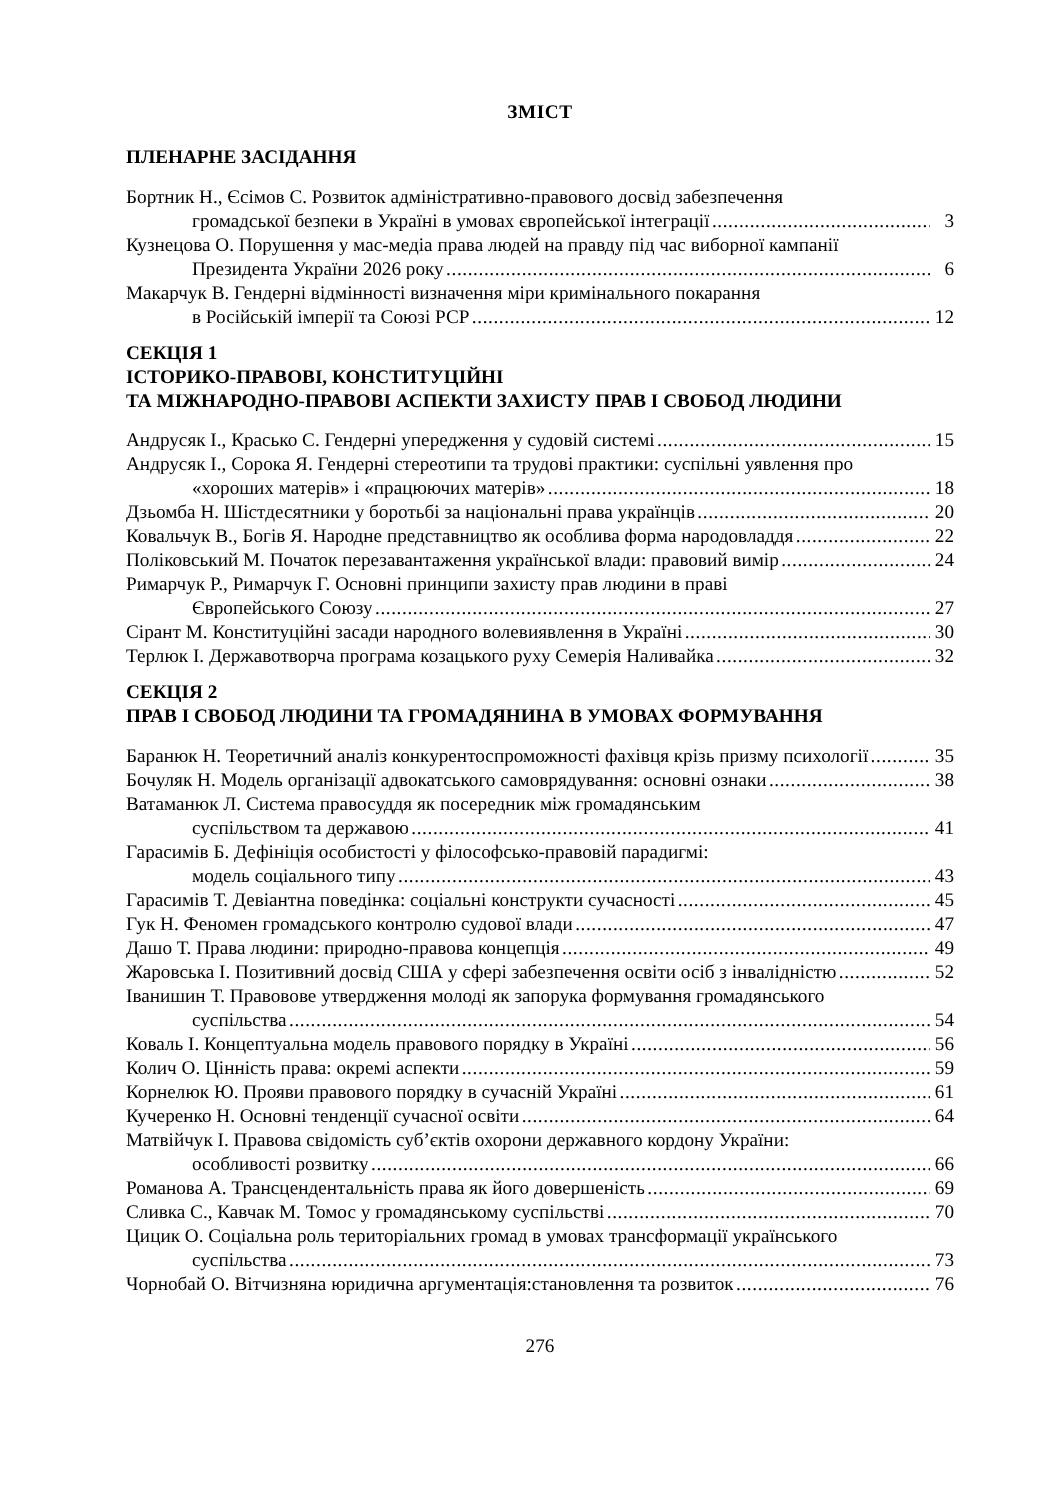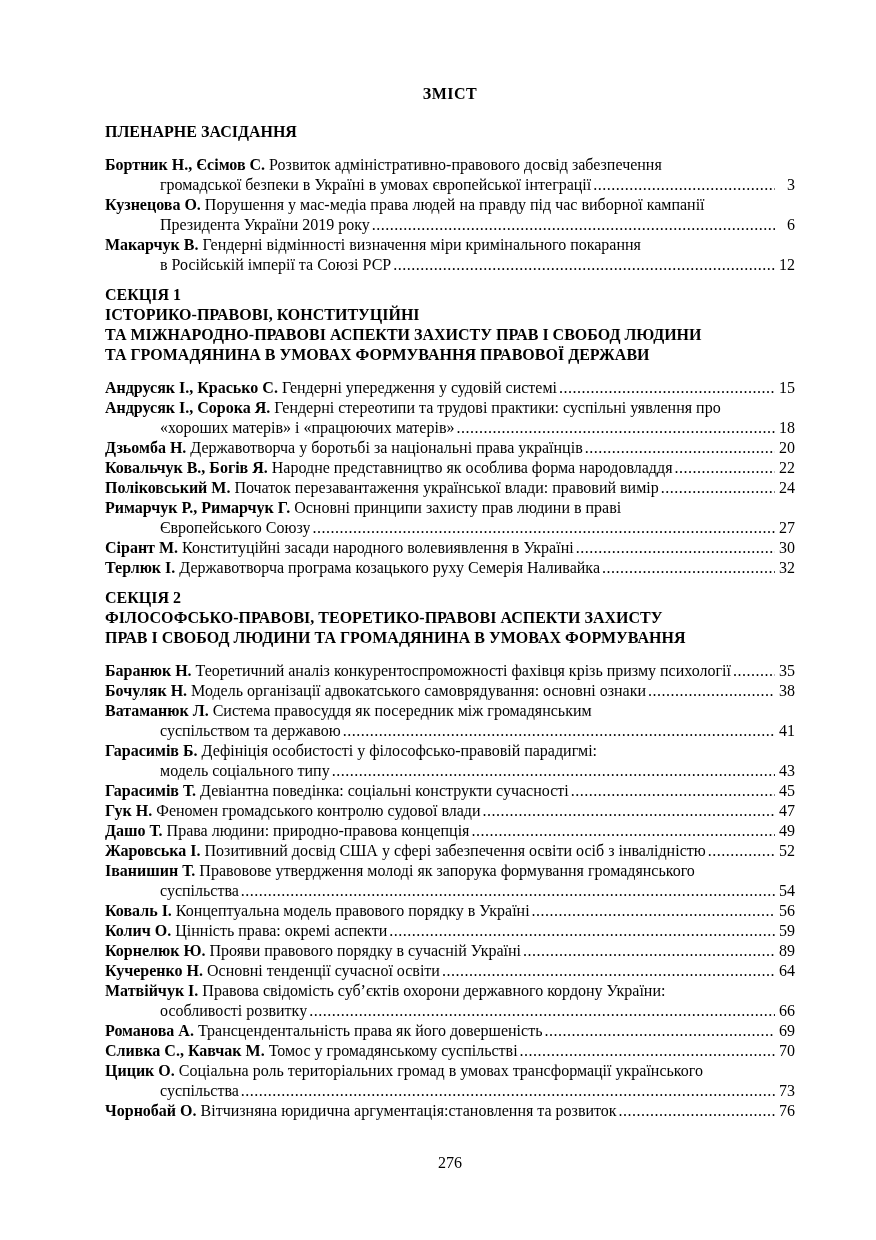--- a/index.html
+++ b/index.html
@@ -39,21 +39,21 @@
   .entry-line.cont { padding-left: 55px; }
   .entry-line.last {
     display: flex;
     align-items: baseline;
   }
   .entry-line .line-text {
     flex: 0 1 auto;
     white-space: nowrap;
     overflow: hidden;
   }
-  .authors { font-weight: bold; text-align: center; }
+  .authors { font-weight: normal; text-align: center; }
   .leader {
     flex: 1 1 0;
     min-width: 8px;
     overflow: hidden;
     white-space: nowrap;
     margin: 0 3px 0 2px;
     letter-spacing: 0.5px;
   }
   .page-num {
     flex: 0 0 auto;
@@ -81,61 +81,60 @@
             <div class="entry-line"><span class="line-text"><span class="authors">Бортник Н., Єсімов С. </span><span class="title-text">Розвиток адміністративно-правового досвід забезпечення</span></span></div>
             <div class="entry-line cont last">
               <span class="line-text"><span class="title-text">громадської безпеки в Україні в умовах європейської інтеграції</span></span>
               <span class="leader">....................................................................................................................................................................................................................................................................</span>
               <span class="page-num">3</span>
             </div>
           </div>
           <div class="toc-entry">
             <div class="entry-line"><span class="line-text"><span class="authors">Кузнецова О. </span><span class="title-text">Порушення у мас-медіа права людей на правду під час виборної кампанії</span></span></div>
             <div class="entry-line cont last">
-              <span class="line-text"><span class="title-text">Президента України 2019 року</span></span>
+              <span class="line-text"><span class="title-text">Президента України 2026 року</span></span>
               <span class="leader">....................................................................................................................................................................................................................................................................</span>
               <span class="page-num">6</span>
             </div>
           </div>
           <div class="toc-entry">
             <div class="entry-line"><span class="line-text"><span class="authors">Макарчук В. </span><span class="title-text">Гендерні відмінності визначення міри кримінального покарання</span></span></div>
             <div class="entry-line cont last">
               <span class="line-text"><span class="title-text">в Російській імперії та Союзі РСР</span></span>
               <span class="leader">....................................................................................................................................................................................................................................................................</span>
               <span class="page-num">12</span>
             </div>
           </div>
         </div>
       </section>
       <section class="toc-section">
         <div class="section-heading">
           <div class="heading-line">СЕКЦІЯ 1</div>
           <div class="heading-line">ІСТОРИКО-ПРАВОВІ, КОНСТИТУЦІЙНІ</div>
           <div class="heading-line">ТА МІЖНАРОДНО-ПРАВОВІ АСПЕКТИ ЗАХИСТУ ПРАВ І СВОБОД ЛЮДИНИ</div>
-          <div class="heading-line">ТА ГРОМАДЯНИНА В УМОВАХ ФОРМУВАННЯ ПРАВОВОЇ ДЕРЖАВИ</div>
         </div>
         <div class="entries">
           <div class="toc-entry">
             <div class="entry-line last">
               <span class="line-text"><span class="authors">Андрусяк І., Красько С. </span><span class="title-text">Гендерні упередження у судовій системі</span></span>
               <span class="leader">....................................................................................................................................................................................................................................................................</span>
               <span class="page-num">15</span>
             </div>
           </div>
           <div class="toc-entry">
             <div class="entry-line"><span class="line-text"><span class="authors">Андрусяк І., Сорока Я. </span><span class="title-text">Гендерні стереотипи та трудові практики: суспільні уявлення про</span></span></div>
             <div class="entry-line cont last">
               <span class="line-text"><span class="title-text">«хороших матерів» і «працюючих матерів»</span></span>
               <span class="leader">....................................................................................................................................................................................................................................................................</span>
               <span class="page-num">18</span>
             </div>
           </div>
           <div class="toc-entry">
             <div class="entry-line last">
-              <span class="line-text"><span class="authors">Дзьомба Н. </span><span class="title-text">Державотворча у боротьбі за національні права українців</span></span>
+              <span class="line-text"><span class="authors">Дзьомба Н. </span><span class="title-text">Шістдесятники у боротьбі за національні права українців</span></span>
               <span class="leader">....................................................................................................................................................................................................................................................................</span>
               <span class="page-num">20</span>
             </div>
           </div>
           <div class="toc-entry">
             <div class="entry-line last">
               <span class="line-text"><span class="authors">Ковальчук В., Богів Я. </span><span class="title-text">Народне представництво як особлива форма народовладдя</span></span>
               <span class="leader">....................................................................................................................................................................................................................................................................</span>
               <span class="page-num">22</span>
             </div>
@@ -167,21 +166,20 @@
               <span class="line-text"><span class="authors">Терлюк І. </span><span class="title-text">Державотворча програма козацького руху Семерія Наливайка</span></span>
               <span class="leader">....................................................................................................................................................................................................................................................................</span>
               <span class="page-num">32</span>
             </div>
           </div>
         </div>
       </section>
       <section class="toc-section">
         <div class="section-heading">
           <div class="heading-line">СЕКЦІЯ 2</div>
-          <div class="heading-line">ФІЛОСОФСЬКО-ПРАВОВІ, ТЕОРЕТИКО-ПРАВОВІ АСПЕКТИ ЗАХИСТУ</div>
           <div class="heading-line">ПРАВ І СВОБОД ЛЮДИНИ ТА ГРОМАДЯНИНА В УМОВАХ ФОРМУВАННЯ</div>
         </div>
         <div class="entries">
           <div class="toc-entry">
             <div class="entry-line last">
               <span class="line-text"><span class="authors">Баранюк Н. </span><span class="title-text">Теоретичний аналіз конкурентоспроможності фахівця крізь призму психології</span></span>
               <span class="leader">....................................................................................................................................................................................................................................................................</span>
               <span class="page-num">35</span>
             </div>
           </div>
@@ -255,21 +253,21 @@
             <div class="entry-line last">
               <span class="line-text"><span class="authors">Колич О. </span><span class="title-text">Цінність права: окремі аспекти</span></span>
               <span class="leader">....................................................................................................................................................................................................................................................................</span>
               <span class="page-num">59</span>
             </div>
           </div>
           <div class="toc-entry">
             <div class="entry-line last">
               <span class="line-text"><span class="authors">Корнелюк Ю. </span><span class="title-text">Прояви правового порядку в сучасній Україні</span></span>
               <span class="leader">....................................................................................................................................................................................................................................................................</span>
-              <span class="page-num">89</span>
+              <span class="page-num">61</span>
             </div>
           </div>
           <div class="toc-entry">
             <div class="entry-line last">
               <span class="line-text"><span class="authors">Кучеренко Н. </span><span class="title-text">Основні тенденції сучасної освіти</span></span>
               <span class="leader">....................................................................................................................................................................................................................................................................</span>
               <span class="page-num">64</span>
             </div>
           </div>
           <div class="toc-entry">

